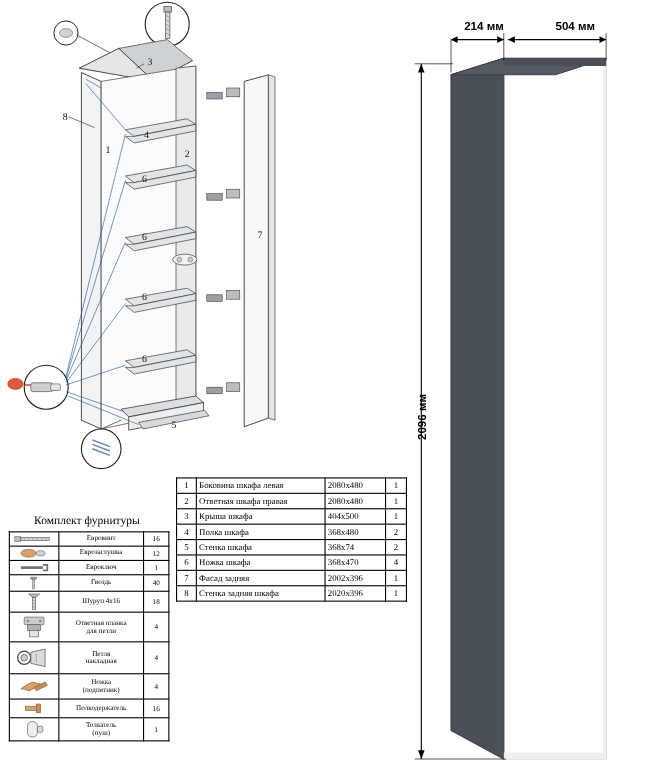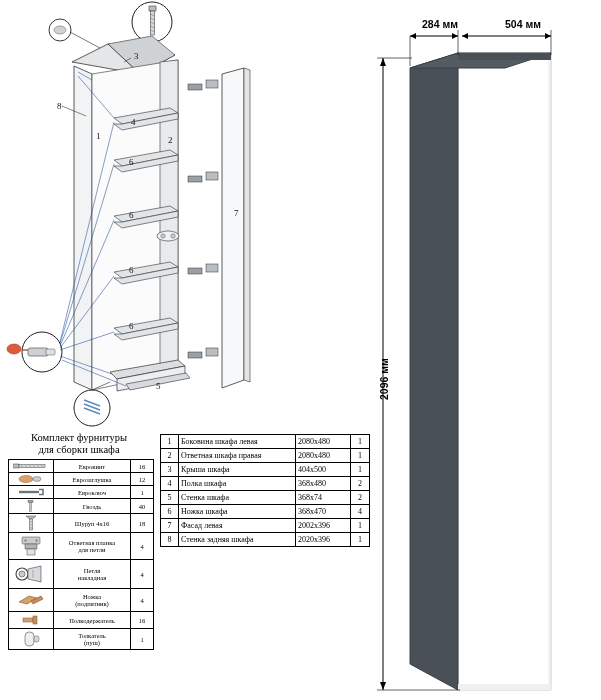--- a/index.html
+++ b/index.html
@@ -44,20 +44,21 @@
     top: 432px;
     width: 142px;
   }
   #kit .kit-title {
     text-align: center;
     font-size: 10.5px;
     font-family: "Liberation Serif", serif;
     line-height: 1.15;
     margin-bottom: 3px;
     color: #000;
+    margin-top: 36px;
   }
   table.kit-table {
     border-collapse: collapse;
     width: 142px;
     table-layout: fixed;
   }
   table.kit-table td {
     border: 1px solid #000;
     font-size: 6.5px;
     font-family: "Liberation Serif", serif;
@@ -256,21 +257,20 @@
     <span class="num-label" style="left:129px; top:211px;">6</span>
     <span class="num-label" style="left:129px; top:266px;">6</span>
     <span class="num-label" style="left:129px; top:322px;">6</span>
     <span class="num-label" style="left:234px; top:209px;">7</span>
     <span class="num-label" style="left:57px; top:102px;">8</span>
   </div>
 
   <div id="kit">
     <div class="kit-title">
       <div>Комплект фурнитуры</div>
-      <div>для сборки шкафа</div>
     </div>
     <table class="kit-table">
       <tbody>
         <tr>
           <td class="kit-icon">
             <div class="icon-box">
               <svg width="36" height="10" viewBox="0 0 36 10">
                   <rect x="0" y="3" width="6" height="4" fill="#b9bdc2" stroke="#444" stroke-width="0.5"></rect>
                   <rect x="6" y="3.6" width="26" height="2.8" fill="#d6d9dc" stroke="#444" stroke-width="0.5"></rect>
                   <path d="M8 3.6 L10 6.4 M12 3.6 L14 6.4 M16 3.6 L18 6.4 M20 3.6 L22 6.4 M24 3.6 L26 6.4 M28 3.6 L30 6.4" stroke="#777" stroke-width="0.5"></path>
@@ -436,21 +436,21 @@
           <td class="p-qty">2</td>
         </tr>
         <tr>
           <td class="p-no">6</td>
           <td class="p-nm">Ножка шкафа</td>
           <td class="p-dim">368х470</td>
           <td class="p-qty">4</td>
         </tr>
         <tr>
           <td class="p-no">7</td>
-          <td class="p-nm">Фасад левая</td>
+          <td class="p-nm">Фасад задняя</td>
           <td class="p-dim">2002х396</td>
           <td class="p-qty">1</td>
         </tr>
         <tr>
           <td class="p-no">8</td>
           <td class="p-nm">Стенка задняя шкафа</td>
           <td class="p-dim">2020х396</td>
           <td class="p-qty">1</td>
         </tr>
       </tbody>
@@ -483,18 +483,18 @@
       <polygon points="201,36 195,33 195,39" fill="#000"></polygon>
       <line x1="201" y1="30" x2="201" y2="55" stroke="#000" stroke-width="0.6"></line>
 
       <line x1="33" y1="58" x2="33" y2="690" stroke="#000" stroke-width="1"></line>
       <polygon points="33,58 30,66 36,66" fill="#000"></polygon>
       <polygon points="33,690 30,682 36,682" fill="#000"></polygon>
       <line x1="27" y1="58" x2="62" y2="58" stroke="#000" stroke-width="0.6"></line>
       <line x1="27" y1="690" x2="110" y2="690" stroke="#000" stroke-width="0.6"></line>
     </svg>
 
-    <span class="dim-text" style="left:72px; top:18px;">284 мм</span>
+    <span class="dim-text" style="left:72px; top:18px;">214 мм</span>
     <span class="dim-text" style="left:155px; top:18px;">504 мм</span>
     <span class="dim-vert" style="left:28px; top:400px;">2096 мм</span>
   </div>
 
 </div>
 
 </body></html>

